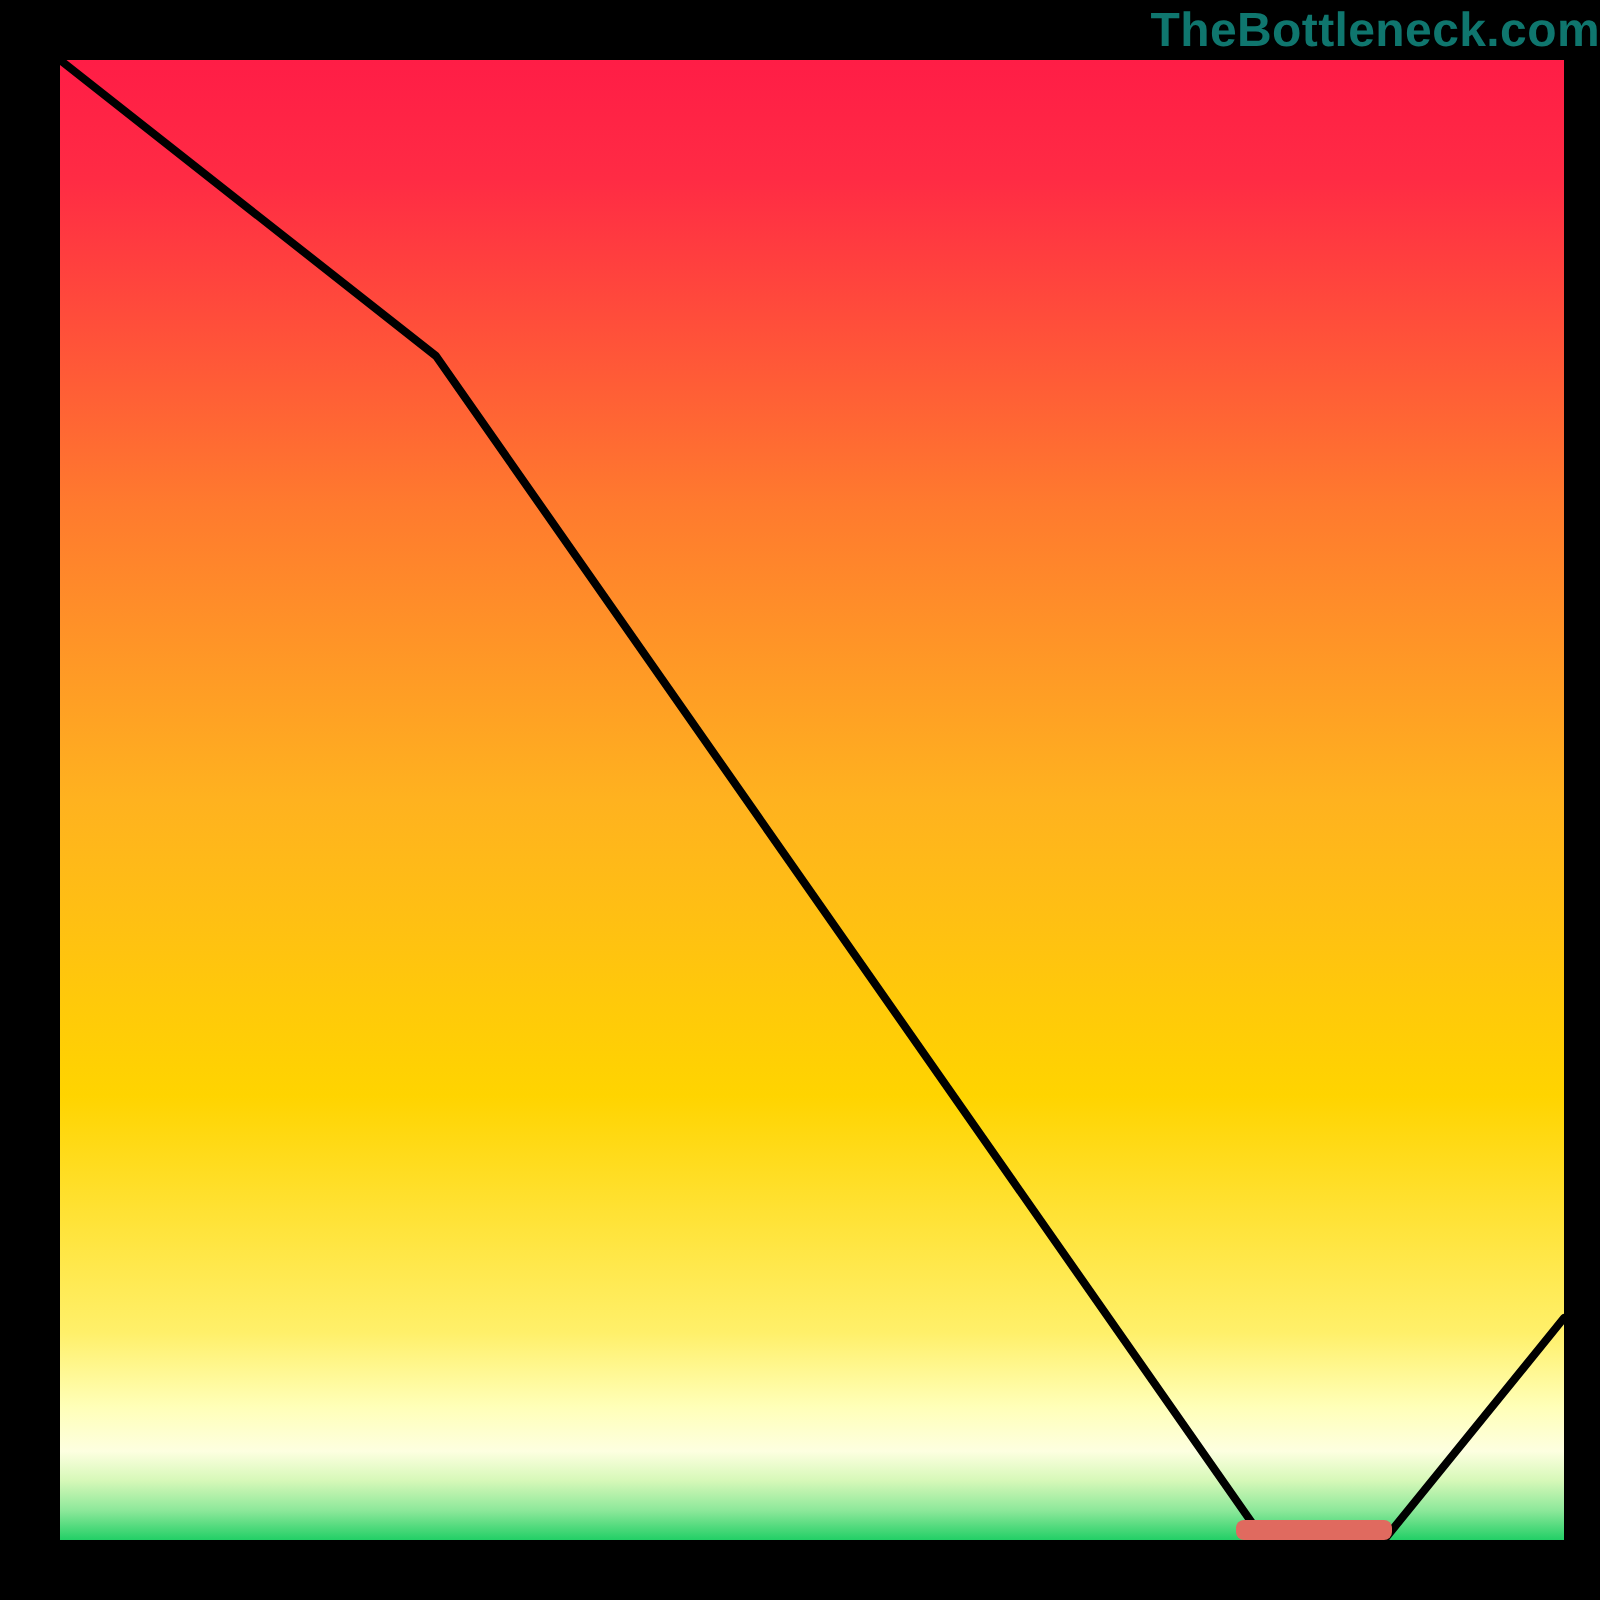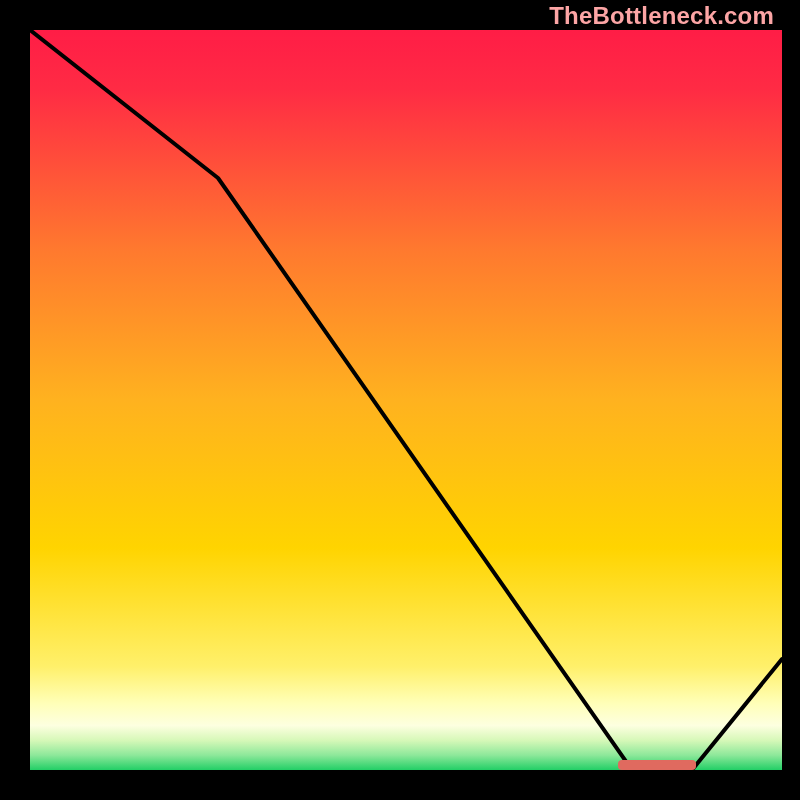--- a/index.html
+++ b/index.html
@@ -13,24 +13,24 @@
   }
   .stage {
     position: relative;
     width: 800px;
     height: 800px;
     background: #000;
   }
   .watermark {
     position: absolute;
     top: 2px;
-    right: 26px;
+    right: 0;
     font-size: 24px;
     font-weight: 600;
-    color: #fca5a5;
+    color: #0f766e;
     letter-spacing: 0.2px;
     z-index: 5;
     user-select: none;
   }
   
   .plot-area {
     position: absolute;
     left: 30px;
     right: 18px;
     top: 30px;

